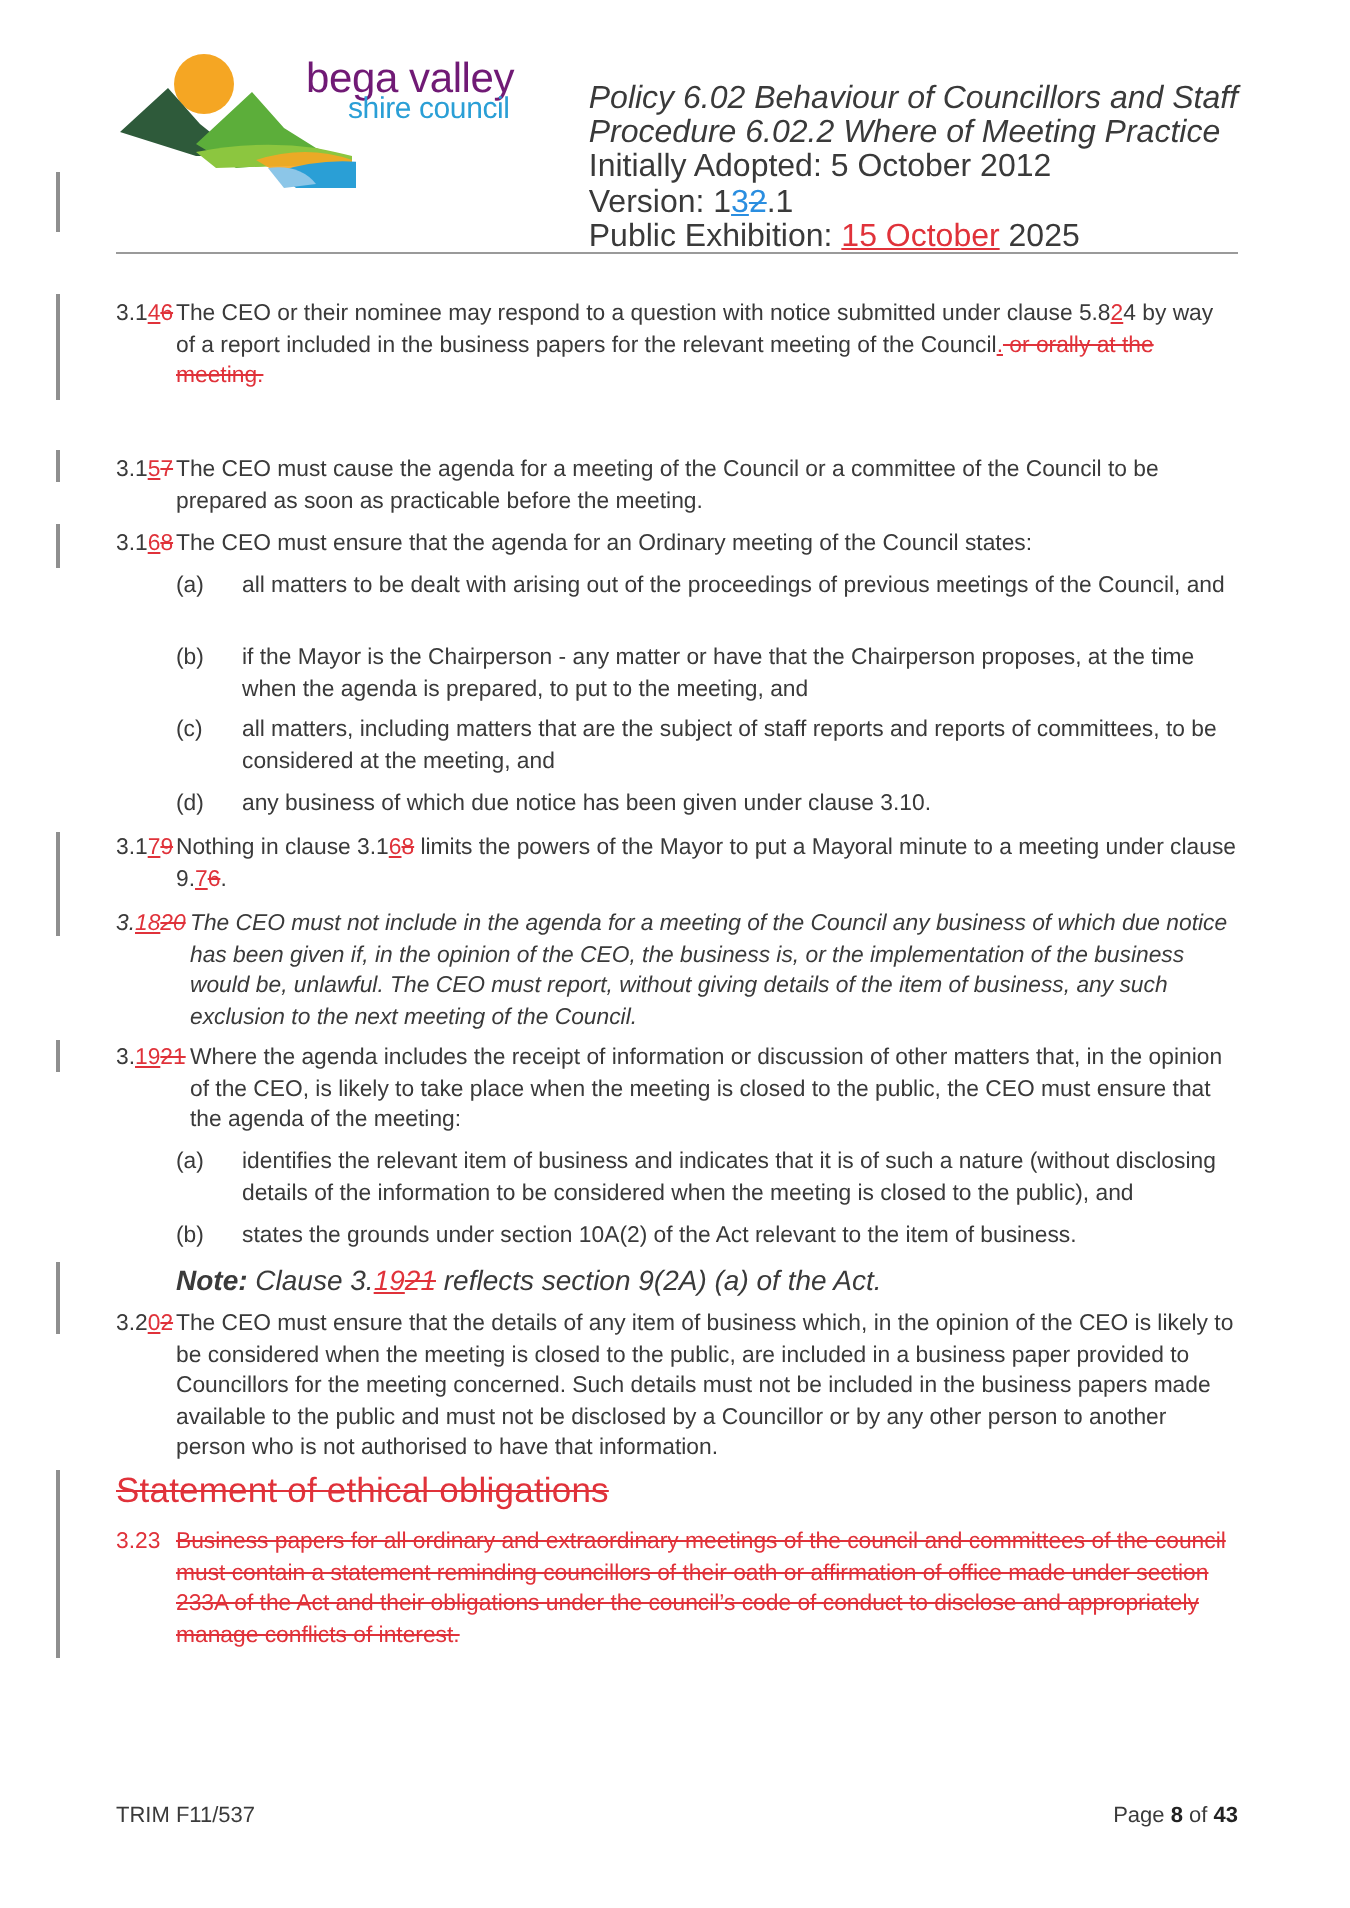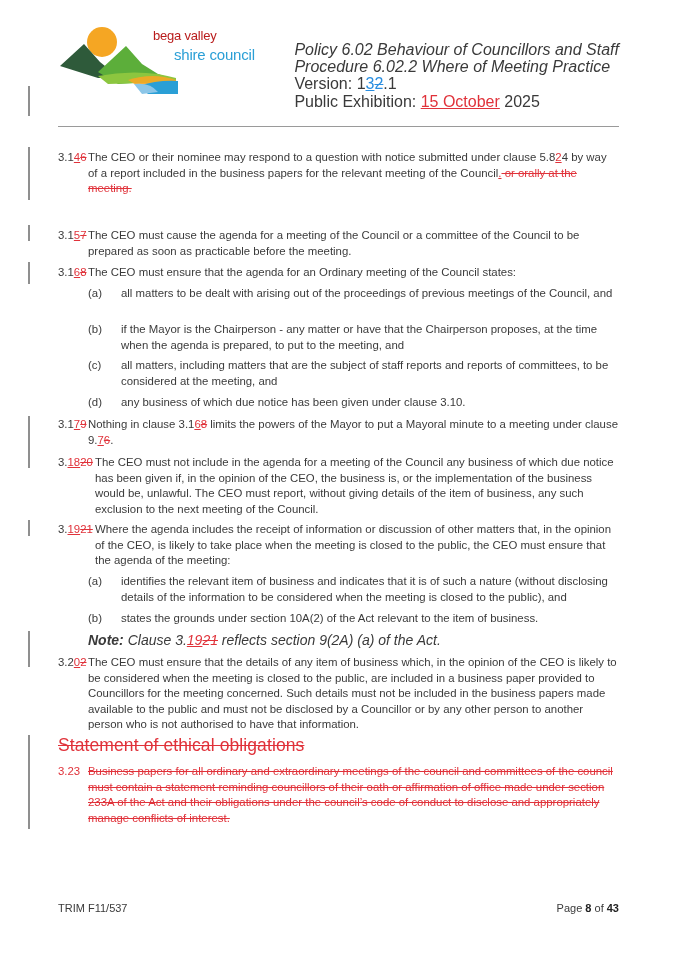--- a/index.html
+++ b/index.html
@@ -1,21 +1,21 @@
 <!DOCTYPE html>
 <html><head>
 <meta charset="utf-8">
 <style>
   html, body { margin:0; padding:0; background:#ffffff; }
   body { width:675px; height:954px; position:relative; overflow:hidden;
          font-family:"Liberation Sans", sans-serif; color:#3a3a3a; }
   .page { position:absolute; left:0; top:0; width:675px; height:954px; }
 
   .logo { position:absolute; left:58px; top:22px; width:225px; height:72px; }
-  .logo-text1 { position:absolute; left:95px; top:6px; font-size:13px; color:#b91c1c; letter-spacing:-0.2px; }
+  .logo-text1 { position:absolute; left:95px; top:6px; font-size:21px; color:#701a75; letter-spacing:-0.2px; }
   .logo-text2 { position:absolute; left:116px; top:24px; font-size:15px; color:#2a9fd6; letter-spacing:-0.2px; }
 
   .hdr { position:absolute; right:56px; top:41px; text-align:left; font-size:16px; line-height:17.2px; color:#3a3a3a; }
   .hdr .it { font-style:italic; }
   .ins-blue { color:#2a8ee0; text-decoration:underline; }
   .del-blue { color:#2a8ee0; text-decoration:line-through; }
   .hdr-rule { position:absolute; left:58px; right:56px; top:126px; border-top:1px solid #9a9a9a; }
 
   .ins { color:#e0323a; text-decoration:underline; }
   .del { color:#e0323a; text-decoration:line-through; }
@@ -53,20 +53,21 @@
       <path d="M80 64 Q105 56 130 60 L130 72 L90 72 Z" fill="#2a9fd6"></path>
       <path d="M76 62 Q92 60 100 70 L84 72 Z" fill="#8cc6e8"></path>
     </svg>
     <span class="logo-text1">bega valley</span>
     <span class="logo-text2">shire council</span>
   </div>
 
   <div class="hdr">
     <div class="it">Policy 6.02 Behaviour of Councillors and Staff</div>
     <div class="it">Procedure 6.02.2 Where of Meeting Practice</div>
+    <div>Initially Adopted: 5 October 2012</div>
     <div><span>Version: 1</span><span class="ins-blue">3</span><span class="del-blue">2</span><span>.1</span></div>
     <div><span>Public Exhibition: </span><span class="ins">15 October</span><span> 2025</span></div>
   </div>
   <div class="hdr-rule"></div>
 
   <div class="bar" style="top:86px;height:30px;"></div>
   <div class="bar" style="top:147px;height:53px;"></div>
   <div class="bar" style="top:225px;height:16px;"></div>
   <div class="bar" style="top:262px;height:22px;"></div>
   <div class="bar" style="top:416px;height:52px;"></div>
@@ -104,21 +105,21 @@
   <div class="sub" style="top:395px;">
     <span class="lab">(d)</span>
       <div class="txt">any business of which due notice has been given under clause 3.10.</div>
   </div>
 
   <div class="clause" style="top:417px;">
     <span class="num"><span>3.1</span><span class="ins">7</span><span class="del">9</span></span>
     <div class="body"><span>Nothing in clause 3.1</span><span class="ins">6</span><span class="del">8</span><span> limits the powers of the Mayor to put a Mayoral minute to a meeting under clause 9.</span><span class="ins">7</span><span class="del">6</span><span>.</span></div>
   </div>
 
-  <div class="clause" style="top:455px;">
+  <div class="clause" style="top:455px;font-style:italic;">
     <span class="num"><span>3.</span><span class="ins">18</span><span class="del">20</span></span>
     <div class="body" style="padding-left:37px;">The CEO must not include in the agenda for a meeting of the Council any business of which due notice has been given if, in the opinion of the CEO, the business is, or the implementation of the business would be, unlawful. The CEO must report, without giving details of the item of business, any such exclusion to the next meeting of the Council.</div>
   </div>
 
   <div class="clause" style="top:522px;">
     <span class="num"><span>3.</span><span class="ins">19</span><span class="del">21</span></span>
     <div class="body" style="padding-left:37px;">Where the agenda includes the receipt of information or discussion of other matters that, in the opinion of the CEO, is likely to take place when the meeting is closed to the public, the CEO must ensure that the agenda of the meeting:</div>
   </div>
   <div class="sub" style="top:574px;">
     <span class="lab">(a)</span>

